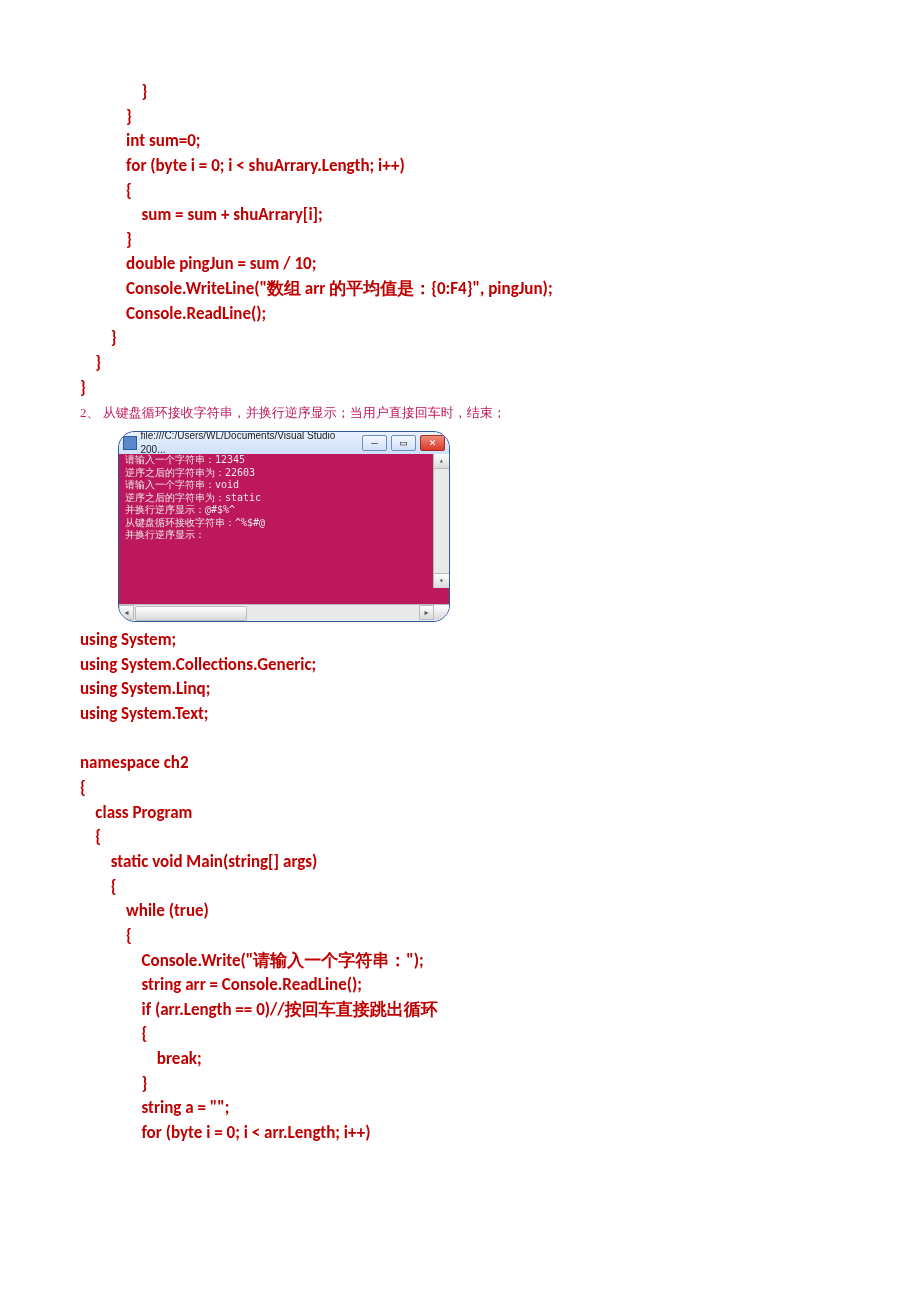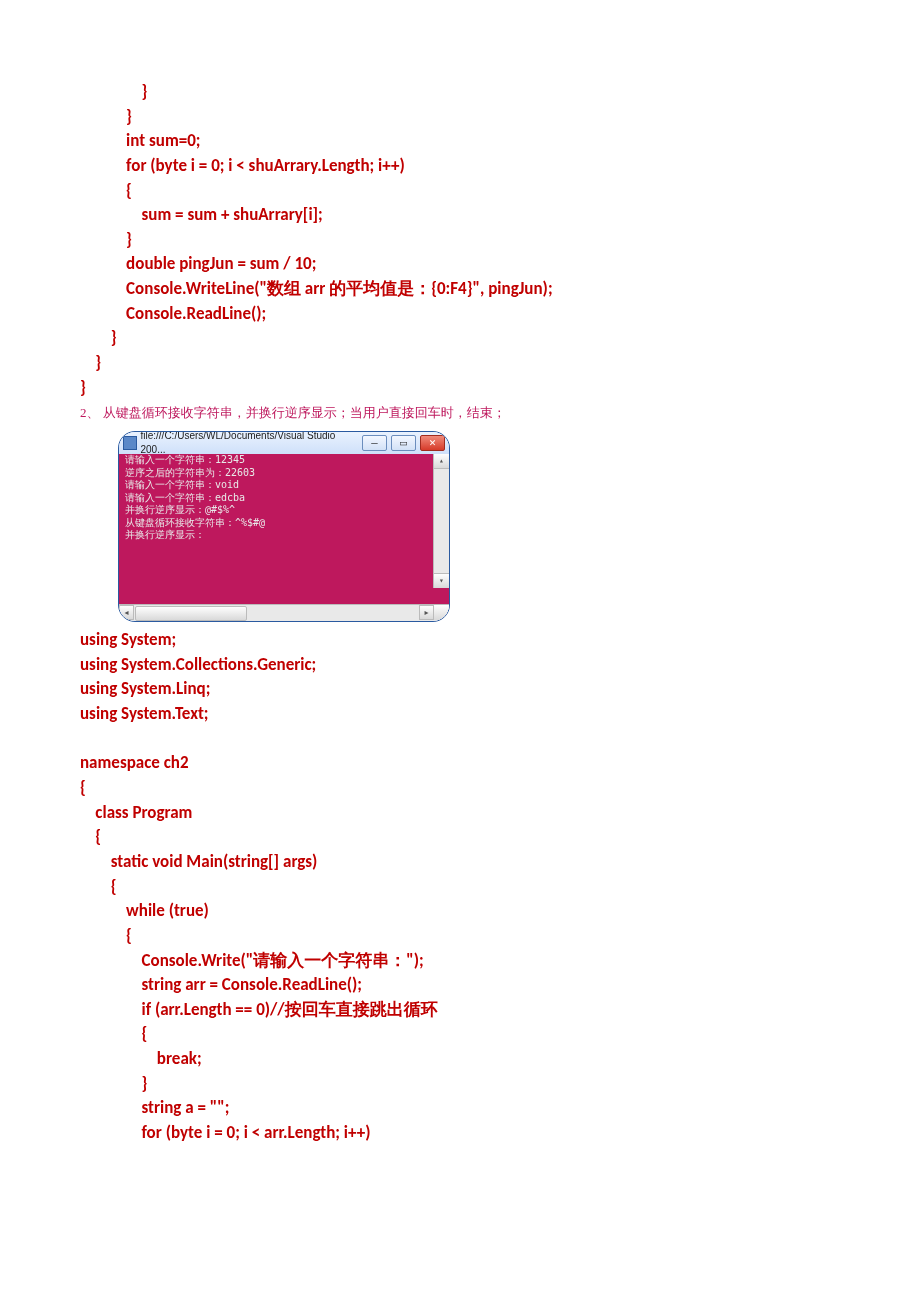--- a/index.html
+++ b/index.html
@@ -49,21 +49,21 @@
       <span>file:///C:/Users/WL/Documents/Visual Studio 200...</span>
       <span class="tb-spacer"></span>
       <span class="wbtn">─</span>
       <span class="wbtn">▭</span>
       <span class="wbtn close">✕</span>
     </div>
     <div class="console">
       <div class="cline">请输入一个字符串：12345</div>
       <div class="cline">逆序之后的字符串为：22603</div>
       <div class="cline">请输入一个字符串：void</div>
-      <div class="cline">请输入一个字符串：edcba</div>
+      <div class="cline">逆序之后的字符串为：static</div>
       <div class="cline">并换行逆序显示：@#$%^</div>
       <div class="cline">从键盘循环接收字符串：^%$#@</div>
       <div class="cline">并换行逆序显示：</div>
       <div class="scroll">
         <div class="up">▴</div>
         <div class="dn">▾</div>
       </div>
     </div>
     <div class="hscroll">
       <div class="l">◂</div>

